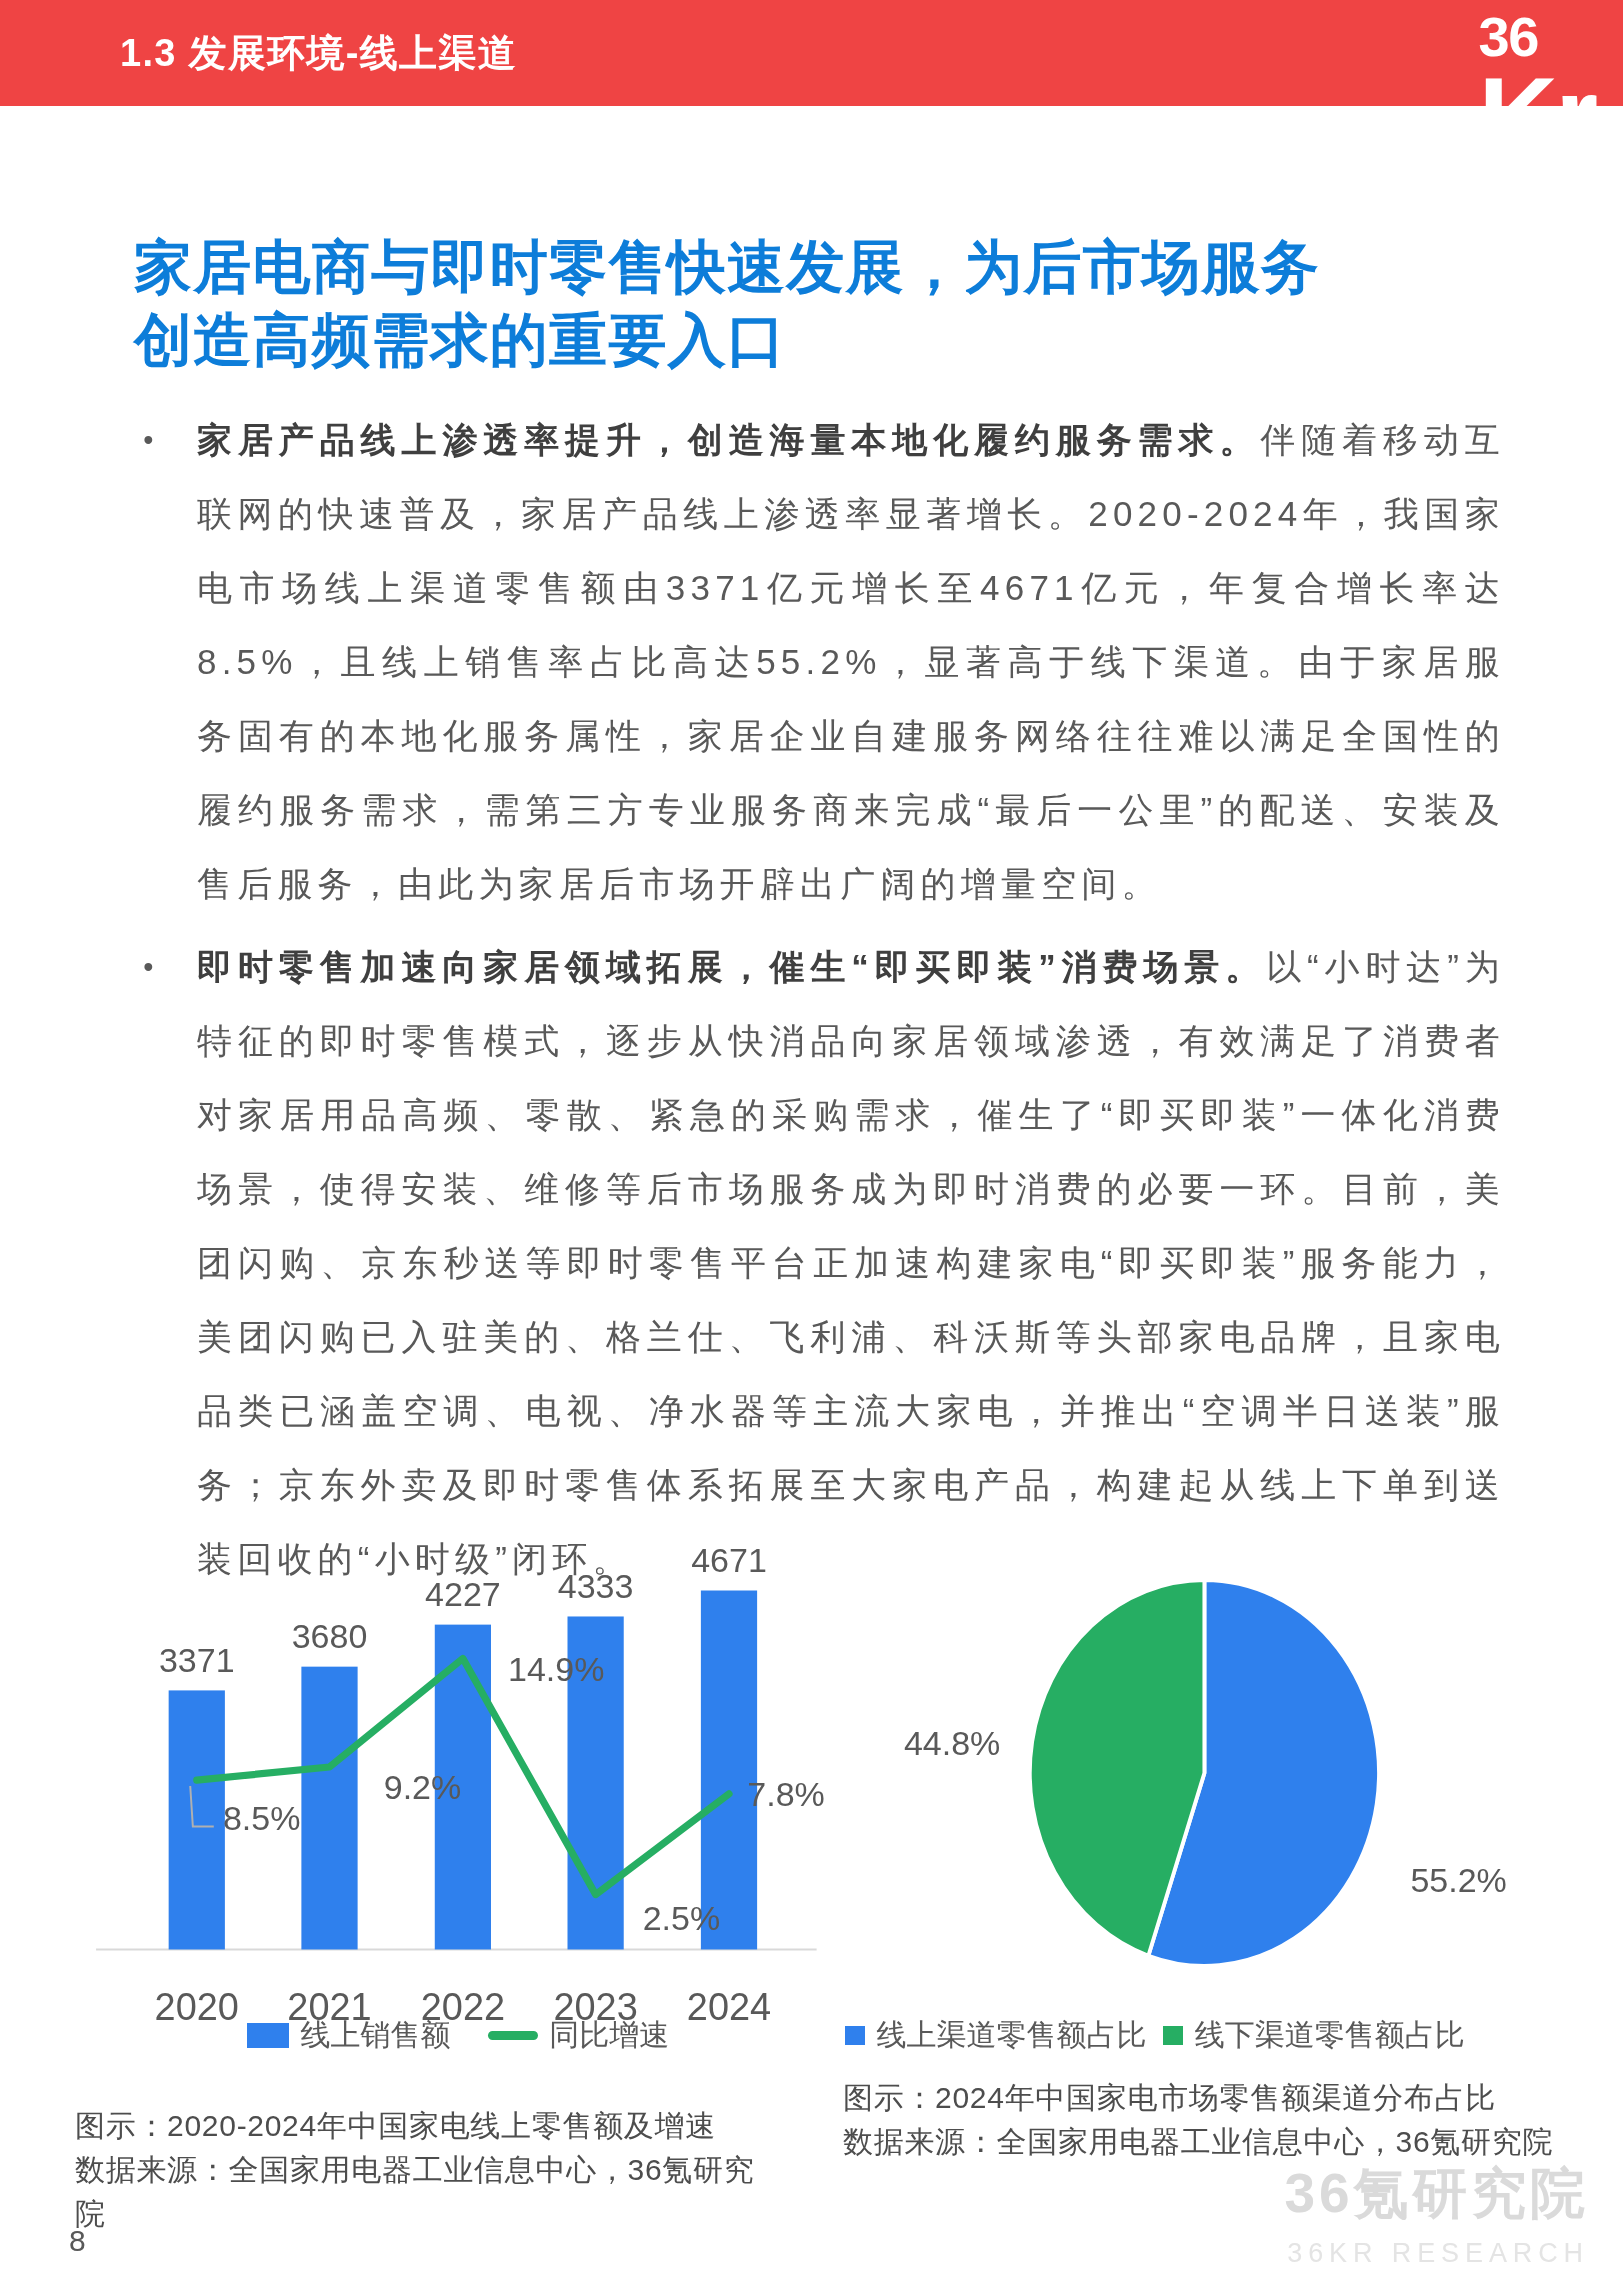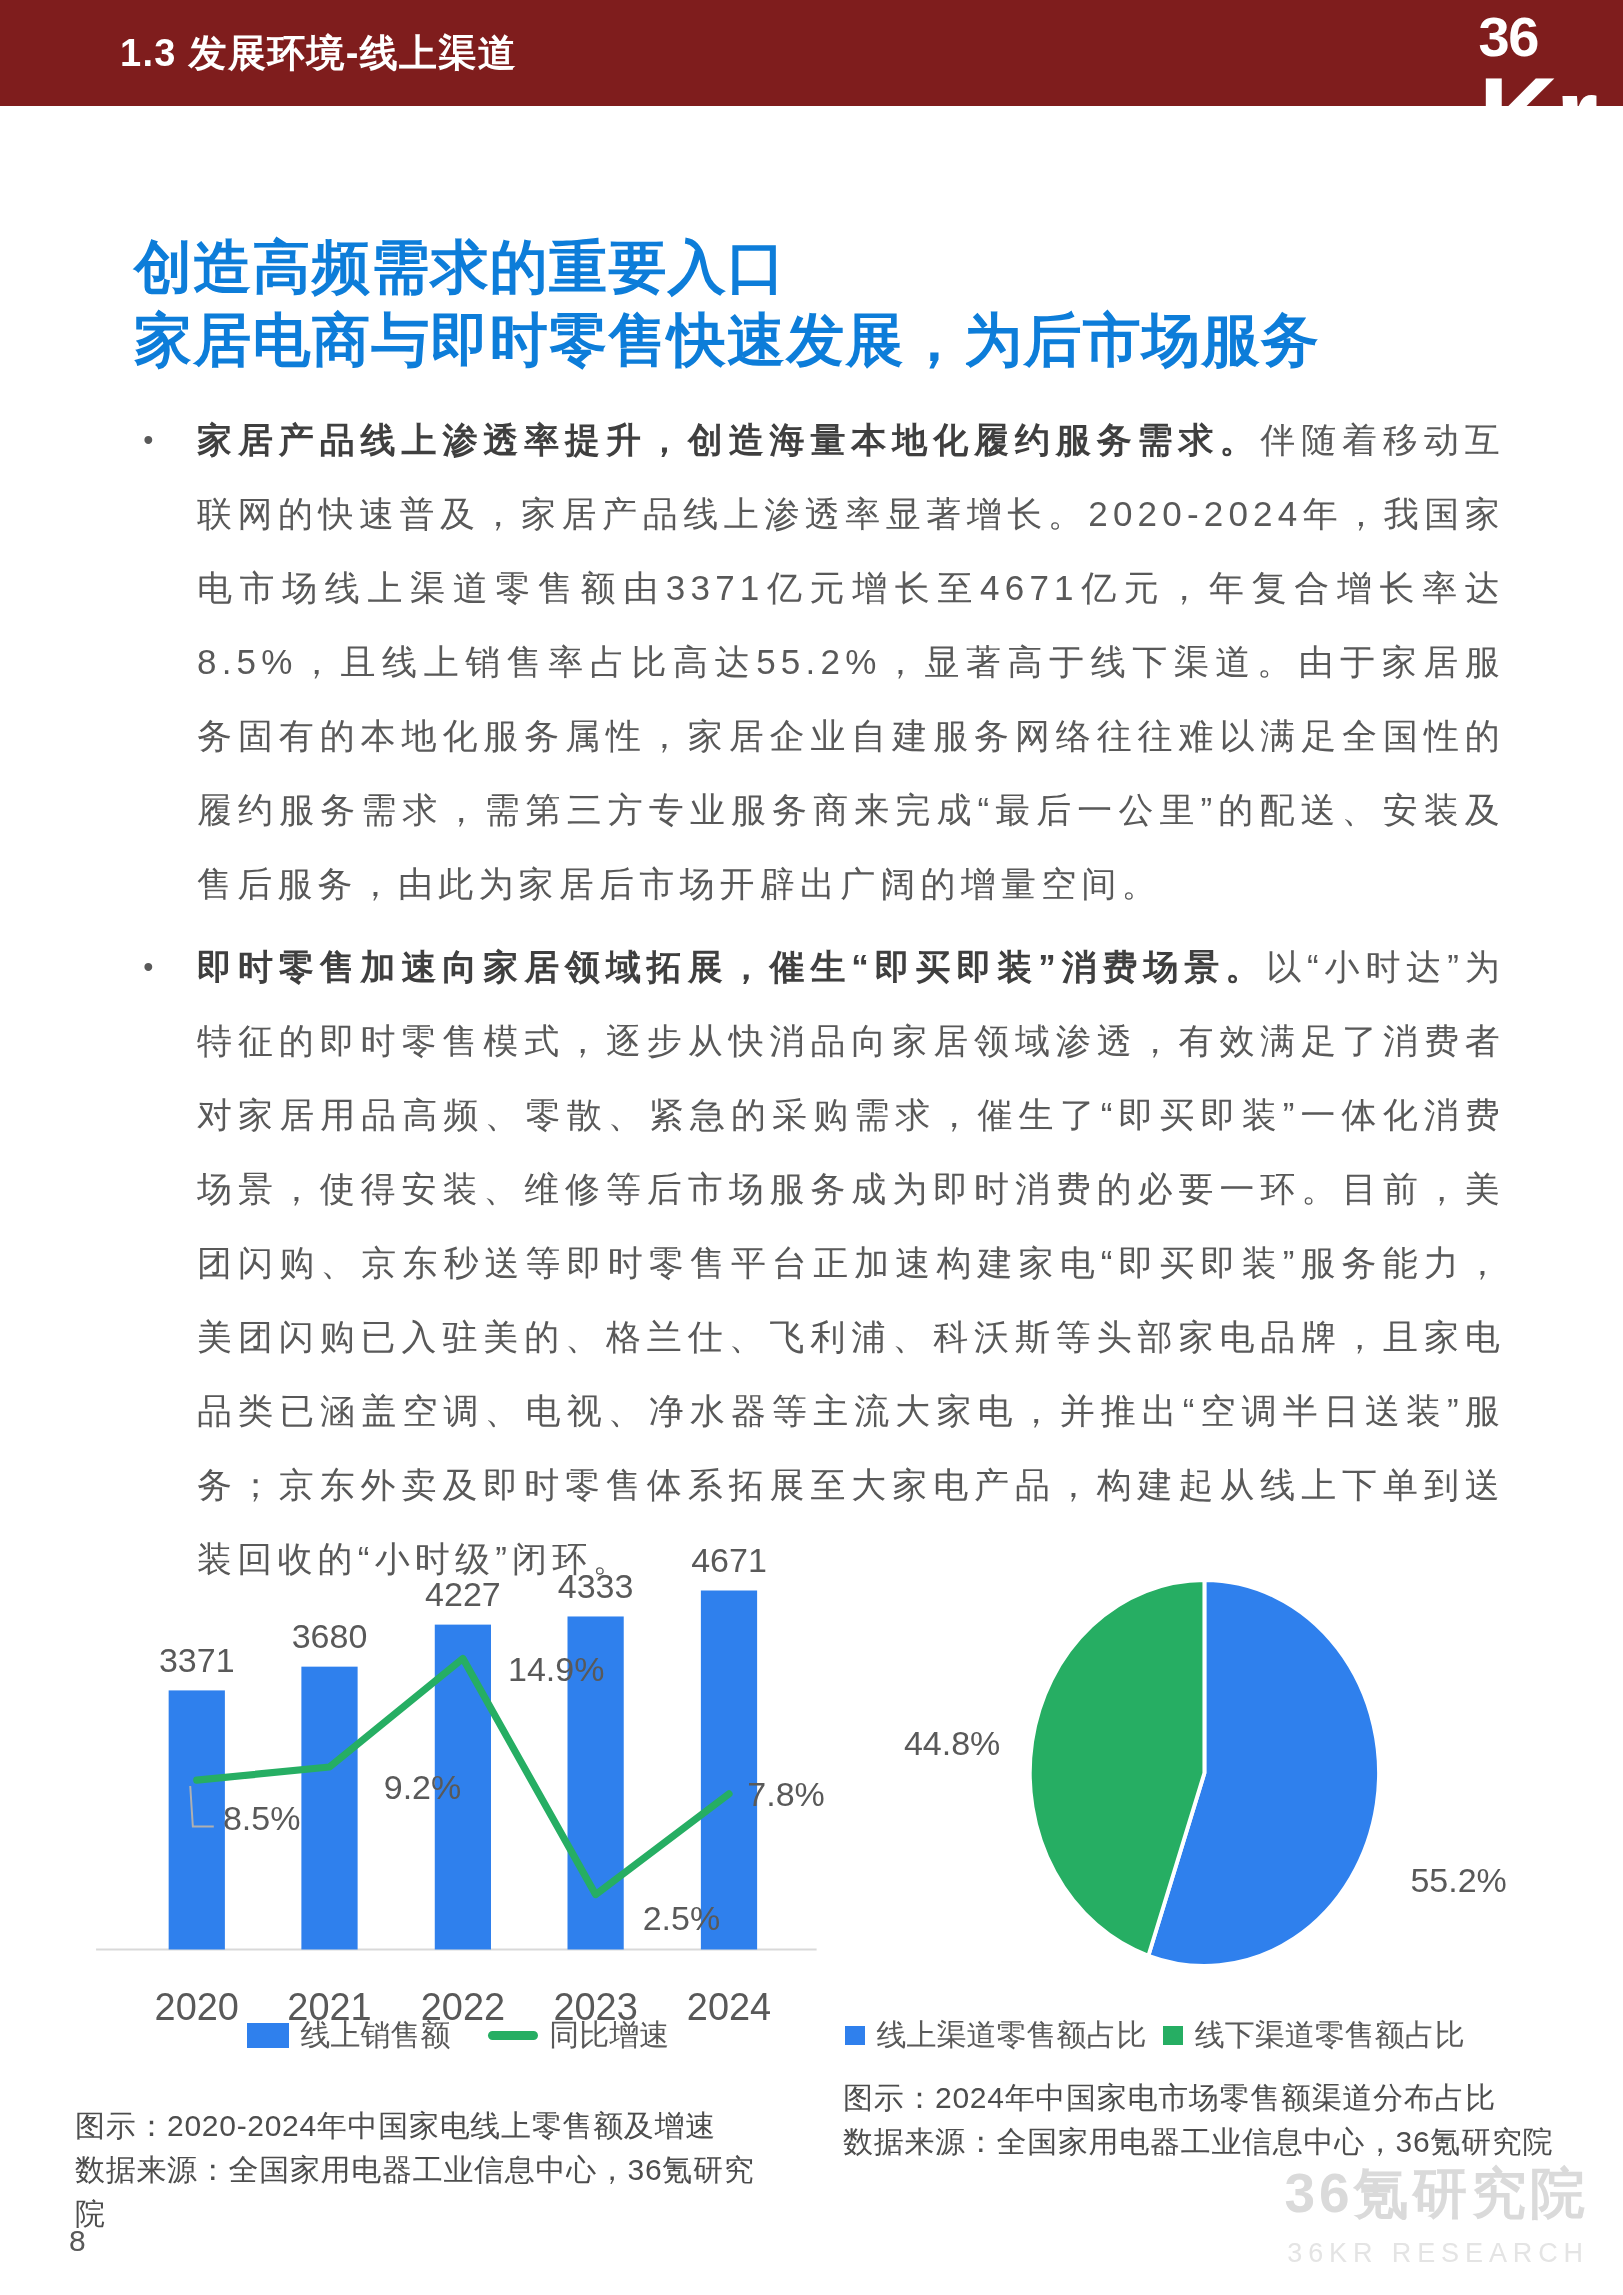--- a/index.html
+++ b/index.html
@@ -1,20 +1,20 @@
 <!DOCTYPE html>
 <html style="font-size:10.5px"><head>
 <meta charset="utf-8">
 <style>
   html,body{margin:0;padding:0;background:#ffffff;}
   .page{position:relative;width:1623px;height:2295px;background:#ffffff;overflow:hidden;
         font-family:"Liberation Sans","DejaVu Sans",sans-serif;}
 
   
-  .header{position:absolute;left:0;top:0;width:1623px;height:106px;background:#7f1d1d;overflow:hidden;}
+  .header{position:absolute;left:0;top:0;width:1623px;height:106px;background:#ef4444;overflow:hidden;}
   .header-title{position:absolute;left:120px;top:0;height:106px;display:flex;align-items:center;
                 color:#ffffff;font-size:38px;font-weight:bold;letter-spacing:1.3px;}
   .logo{position:absolute;right:27.5px;top:2.6px;display:flex;align-items:flex-start;color:#ffffff;flex-direction:column;}
   .logo-36{font-size:56px;font-weight:bold;line-height:1;margin-top:6.5px;letter-spacing:-1.3px;}
   .logo-kr{font-size:110px;font-weight:bold;line-height:0.92;letter-spacing:-2.6px;}
 
   
   .page-title{position:absolute;left:134px;top:230px;width:1387px;color:#0d7dd9;
               font-size:58px;font-weight:bold;line-height:73px;letter-spacing:1.3px;}
 
@@ -56,22 +56,22 @@
 
   <div class="header">
     <div class="header-title">1.3 发展环境-线上渠道</div>
     <div class="logo">
       <span class="logo-36">36</span>
       <span class="logo-kr">Kr</span>
     </div>
   </div>
 
   <div class="page-title">
+    <div>家居电商与即时零售快速发展，为后市场服务</div>
     <div>创造高频需求的重要入口</div>
-    <div>家居电商与即时零售快速发展，为后市场服务</div>
   </div>
 
   <ul class="bullets">
     <li class="bullet"><b>家居产品线上渗透率提升，创造海量本地化履约服务需求。</b><span>伴随着移动互联网的快速普及，家居产品线上渗透率显著增长。2020-2024年，我国家电市场线上渠道零售额由3371亿元增长至4671亿元，年复合增长率达8.5%，且线上销售率占比高达55.2%，显著高于线下渠道。由于家居服务固有的本地化服务属性，家居企业自建服务网络往往难以满足全国性的履约服务需求，需第三方专业服务商来完成“最后一公里”的配送、安装及售后服务，由此为家居后市场开辟出广阔的增量空间。</span></li>
     <li class="bullet"><b>即时零售加速向家居领域拓展，催生“即买即装”消费场景。</b><span>以“小时达”为特征的即时零售模式，逐步从快消品向家居领域渗透，有效满足了消费者对家居用品高频、零散、紧急的采购需求，催生了“即买即装”一体化消费场景，使得安装、维修等后市场服务成为即时消费的必要一环。目前，美团闪购、京东秒送等即时零售平台正加速构建家电“即买即装”服务能力，美团闪购已入驻美的、格兰仕、飞利浦、科沃斯等头部家电品牌，且家电品类已涵盖空调、电视、净水器等主流大家电，并推出“空调半日送装”服务；京东外卖及即时零售体系拓展至大家电产品，构建起从线上下单到送装回收的“小时级”闭环。</span></li>
   </ul>
 
   <svg id="barSvg" class="chart-svg" viewBox="0 0 1180 780">
       <line x1="38" y1="640" x2="1140" y2="640" stroke="#d9d9d9" stroke-width="3"></line>
       <rect x="149" y="243.79383429672447" width="86" height="396.20616570327553" fill="#2f80ed"></rect>

